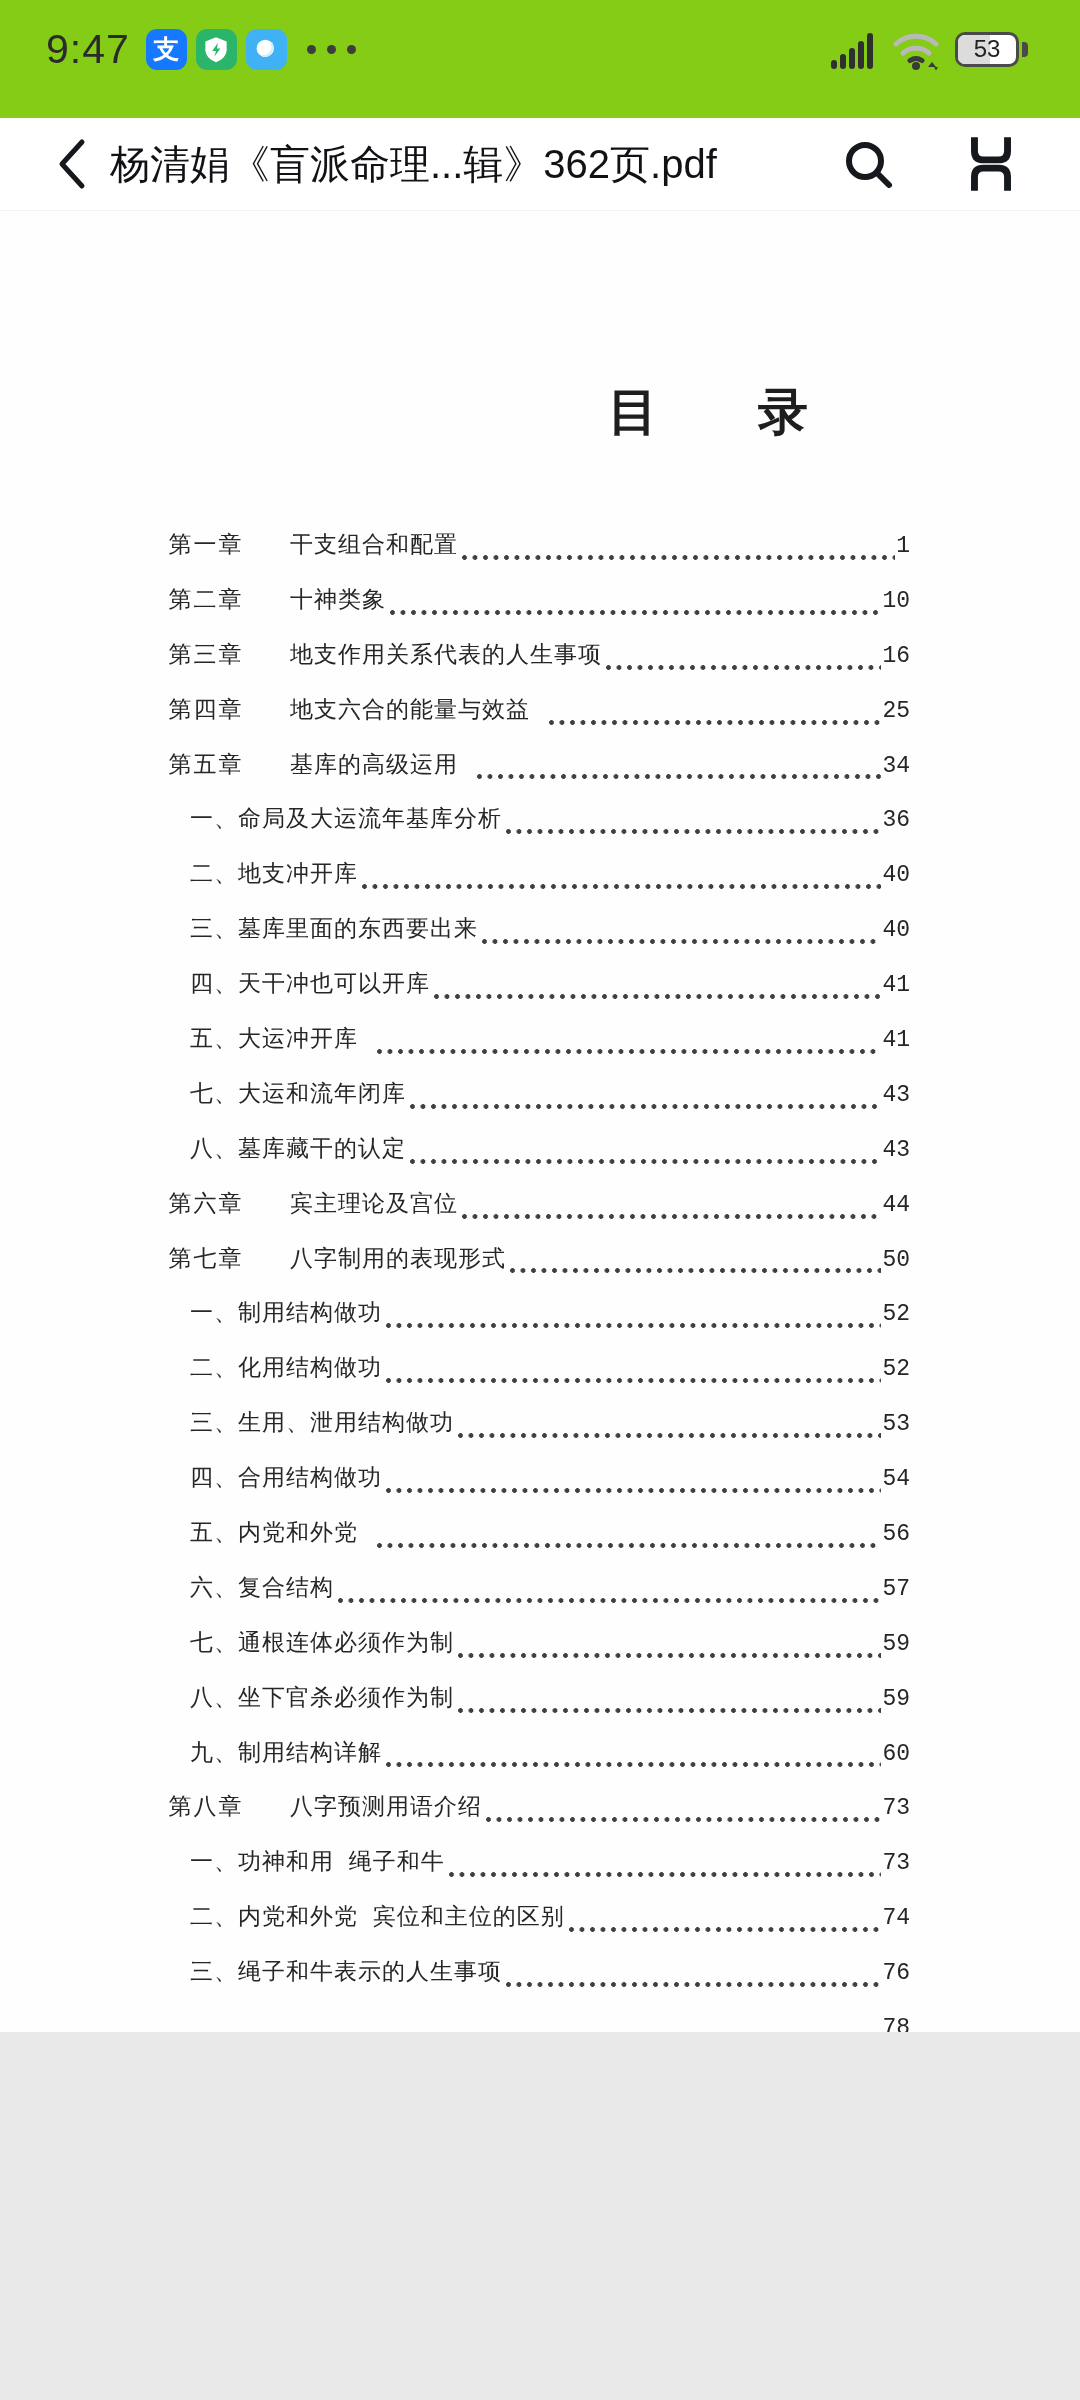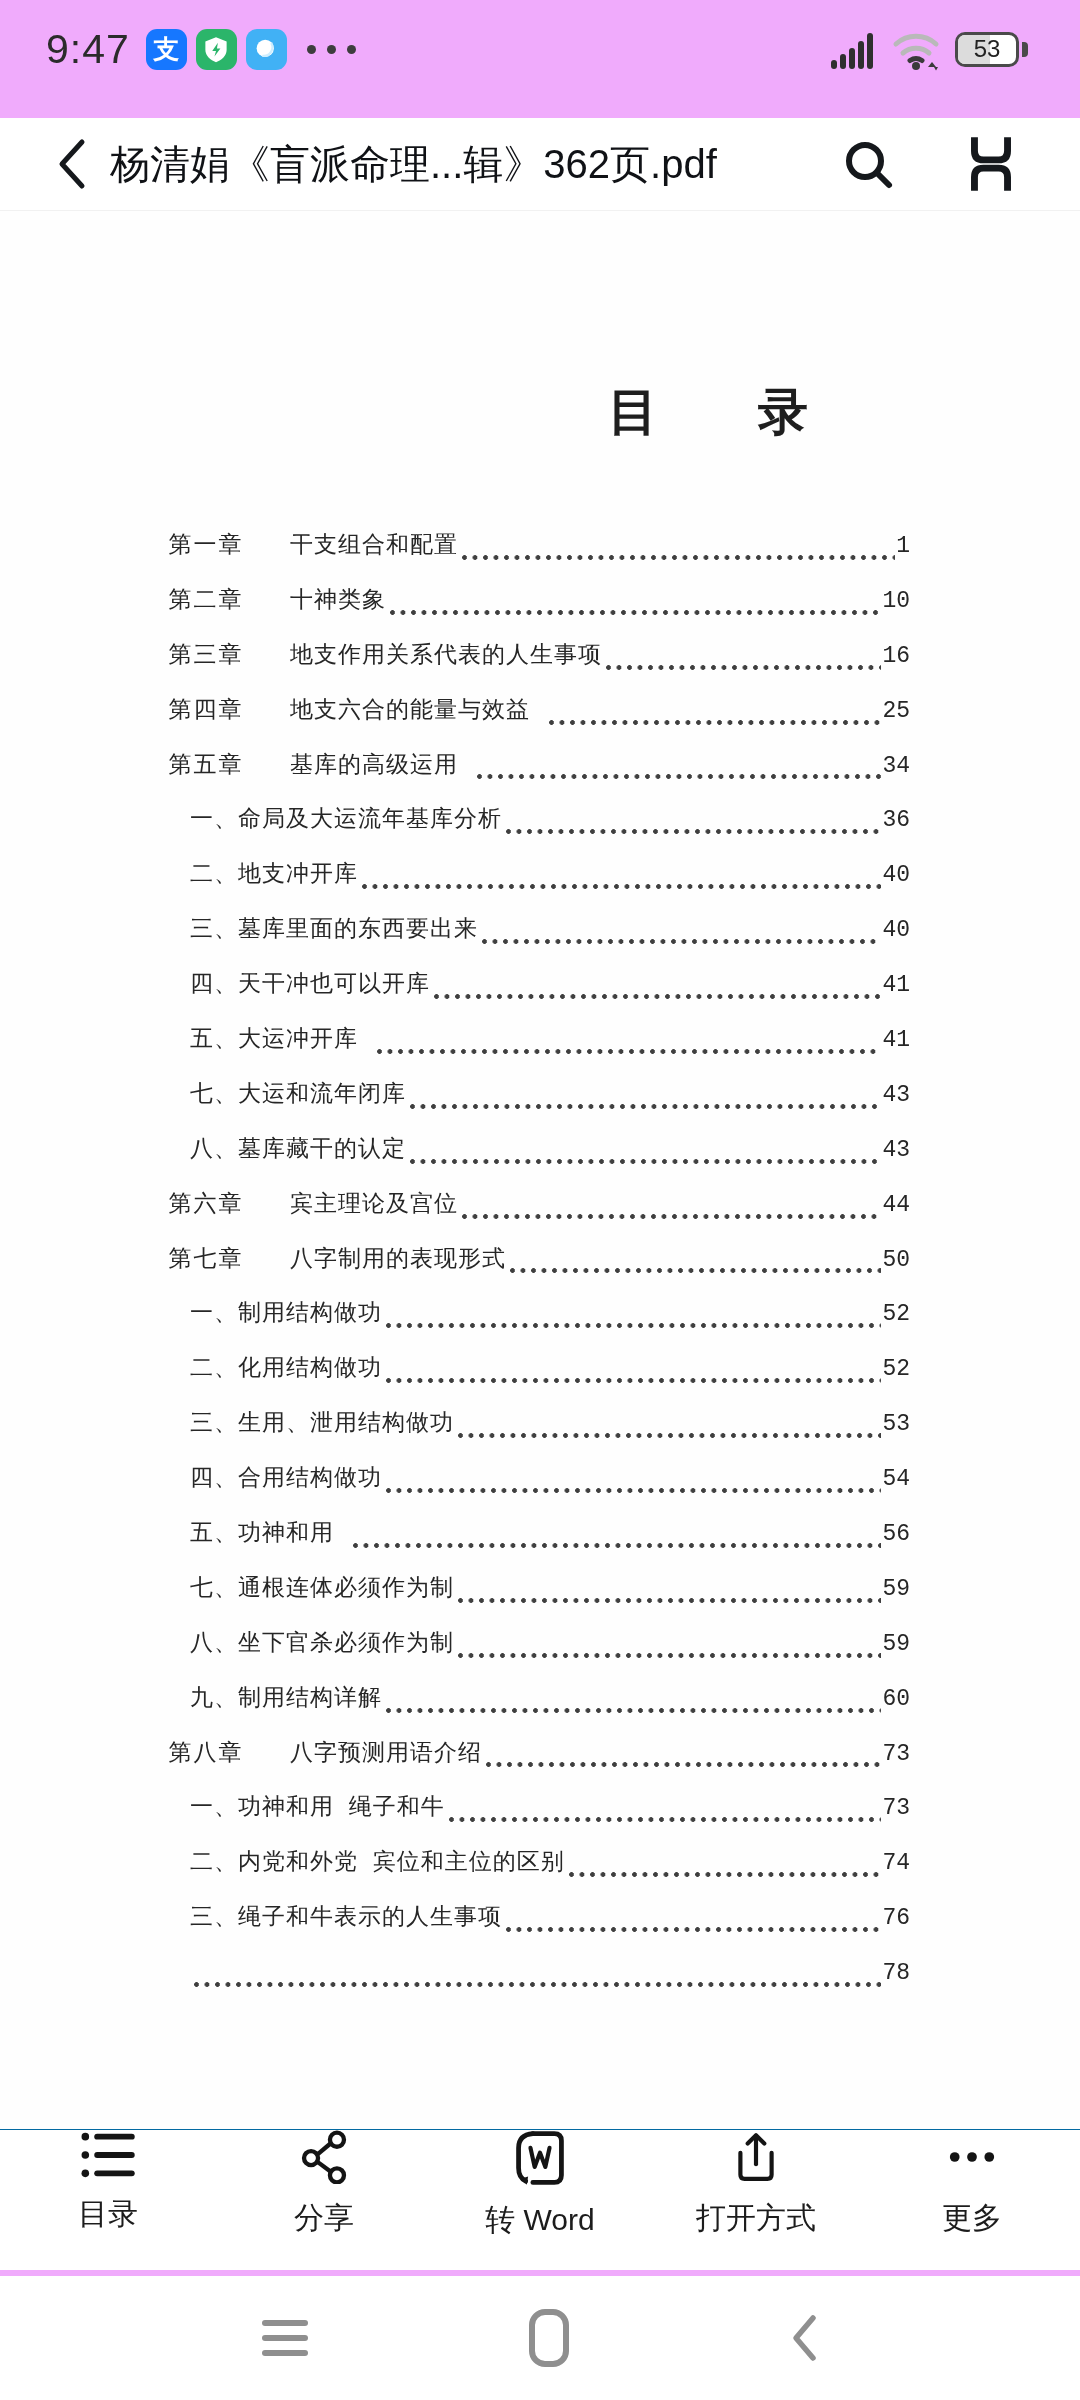--- a/index.html
+++ b/index.html
@@ -1,16 +1,16 @@
 <!DOCTYPE html>
 <html><head>
 <meta charset="utf-8">
 <style>
   html,body{margin:0;padding:0;background:#e9e9e9;}
-  .screen{position:relative;width:1080px;height:2400px;background:#f0abfc;overflow:hidden;
+  .screen{position:relative;width:1080px;height:2032px;background:#84cc16;overflow:hidden;
           font-family:"Liberation Sans","DejaVu Sans",sans-serif;color:#1a1a1a;}
 
   
   .statusbar{position:absolute;top:0;left:0;right:0;height:98px;display:flex;align-items:center;
              padding:0 52px 0 46px;box-sizing:border-box;}
   .sb-time{font-size:41px;font-weight:500;color:#2b2b2b;letter-spacing:1px;}
   .sb-apps{display:flex;gap:9px;margin-left:16px;align-items:center;}
   .app-chip{width:41px;height:41px;border-radius:11px;display:flex;align-items:center;justify-content:center;}
   .chip-alipay{background:#1677ff;color:#fff;font-size:26px;font-weight:700;}
   .chip-green{background:#2bb56a;}
@@ -223,23 +223,28 @@
           <span class="t-title">三、生用、泄用结构做功</span>
           <span class="leader"></span>
           <span class="t-page">53</span>
         </div>
         <div class="toc-row sub">
           <span class="t-title">四、合用结构做功</span>
           <span class="leader"></span>
           <span class="t-page">54</span>
         </div>
         <div class="toc-row sub">
-          <span class="t-title">五、功神和用 </span>
+          <span class="t-title">五、内党和外党 </span>
           <span class="leader"></span>
           <span class="t-page">56</span>
+        </div>
+        <div class="toc-row sub">
+          <span class="t-title">六、复合结构</span>
+          <span class="leader"></span>
+          <span class="t-page">57</span>
         </div>
         <div class="toc-row sub">
           <span class="t-title">七、通根连体必须作为制</span>
           <span class="leader"></span>
           <span class="t-page">59</span>
         </div>
         <div class="toc-row sub">
           <span class="t-title">八、坐下官杀必须作为制</span>
           <span class="leader"></span>
           <span class="t-page">59</span>

